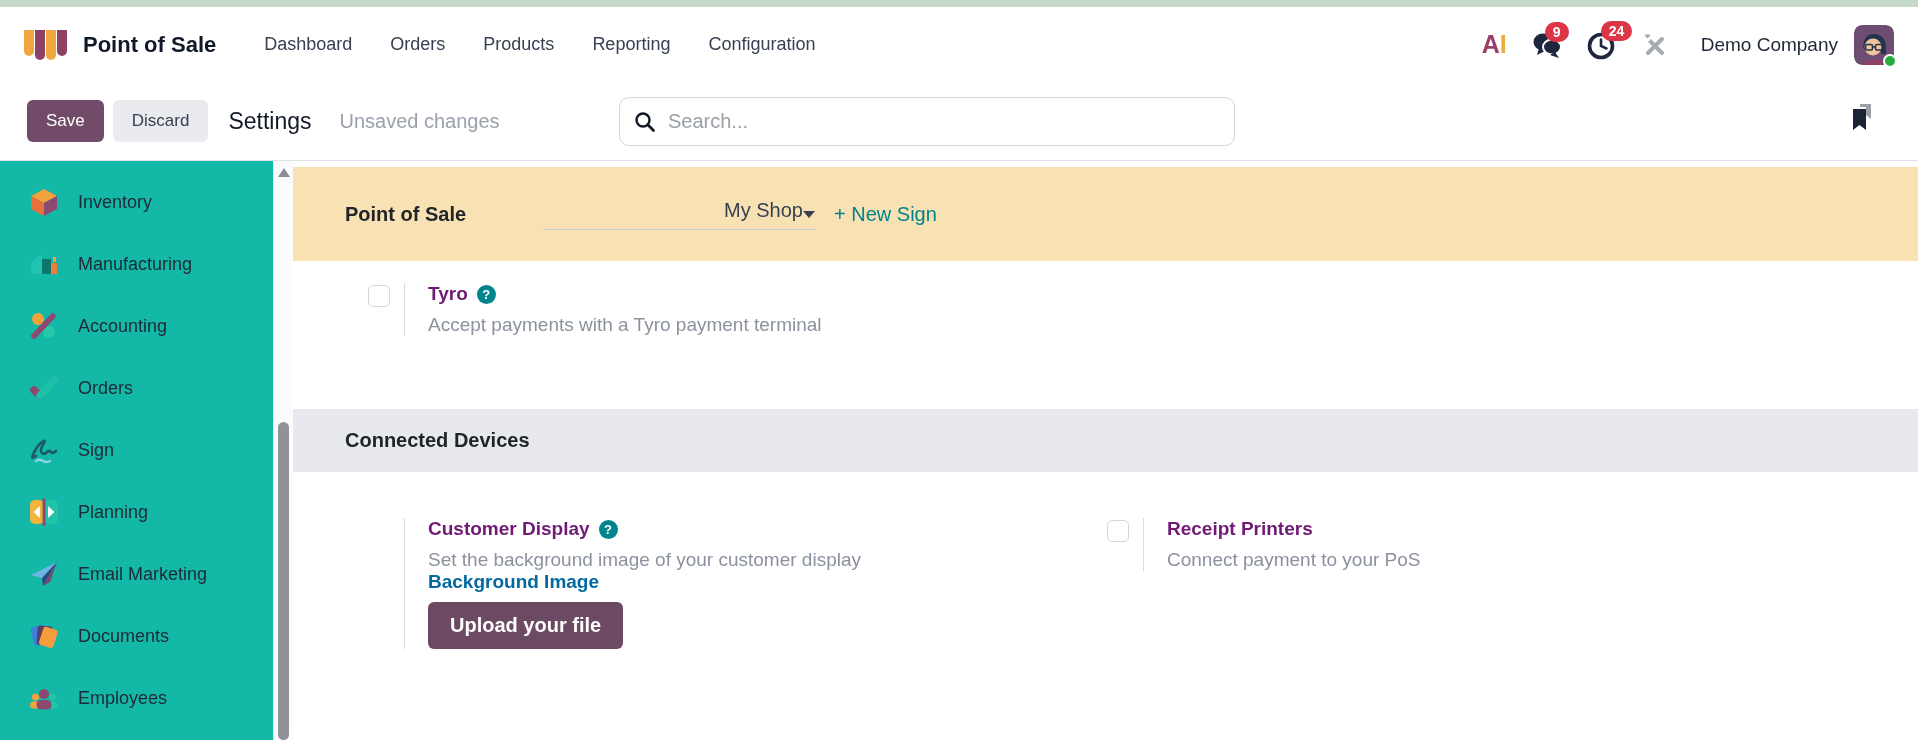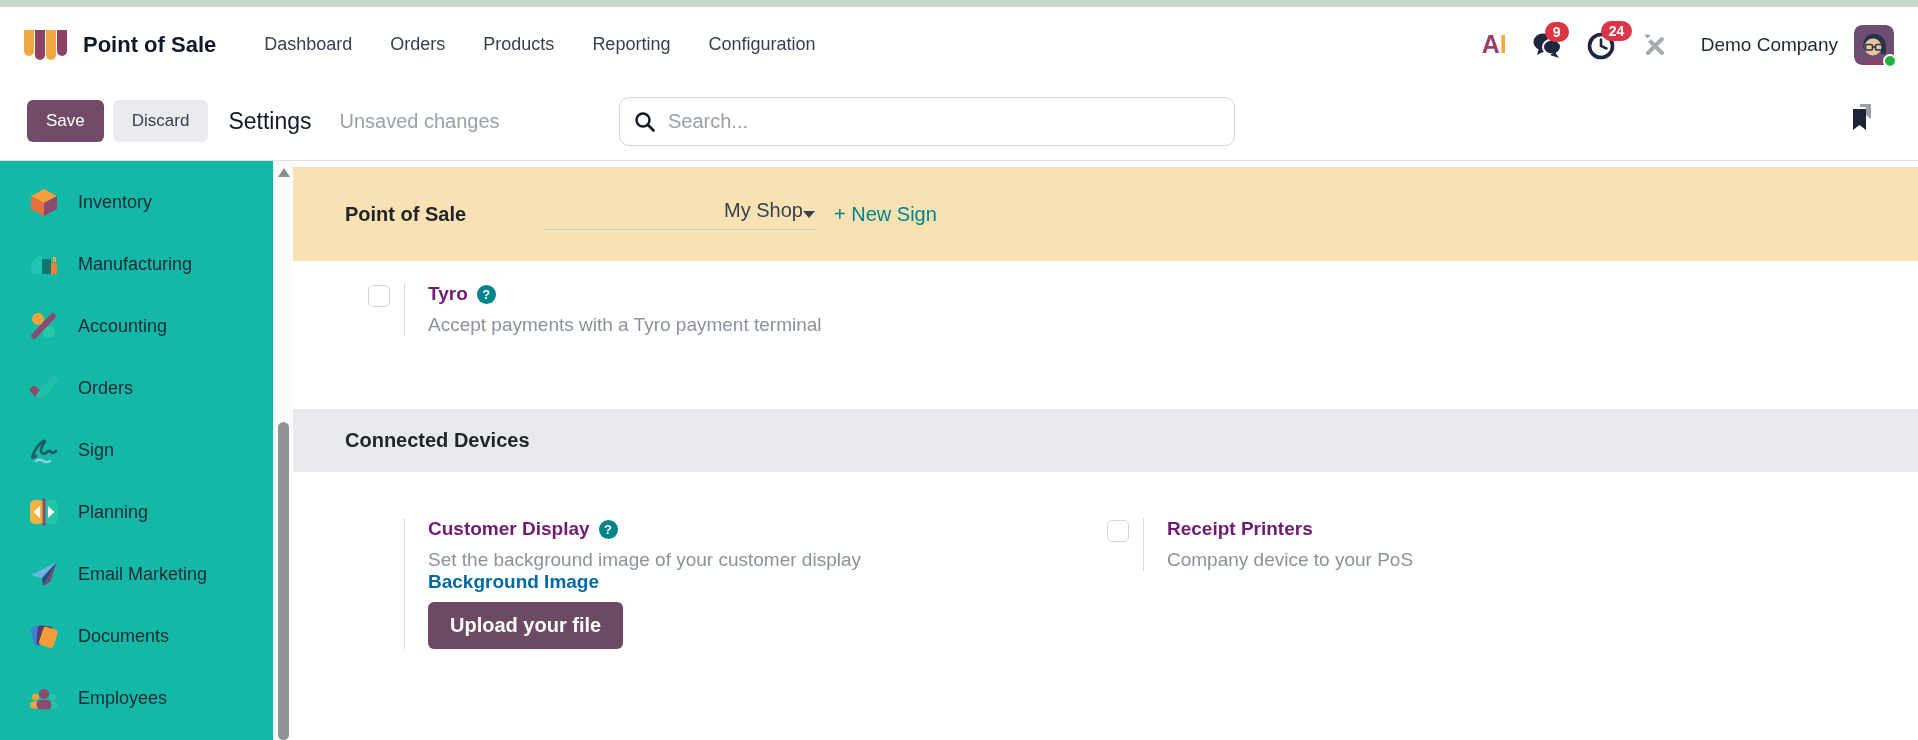--- a/index.html
+++ b/index.html
@@ -338,20 +338,20 @@
           <button class="upload-btn">Upload your file</button>
         </div>
       </div>
 
       <div class="setting-box box-right">
         <div class="checkbox"></div>
         <div class="setting-text">
           <div class="setting-title-row">
             <span class="setting-title">Receipt Printers</span>
           </div>
-          <div class="setting-desc">Company device to your PoS</div>
+          <div class="setting-desc">Connect payment to your PoS</div>
         </div>
       </div>
 
     </div>
 
   </div>
 </div>
 
 </body></html>

